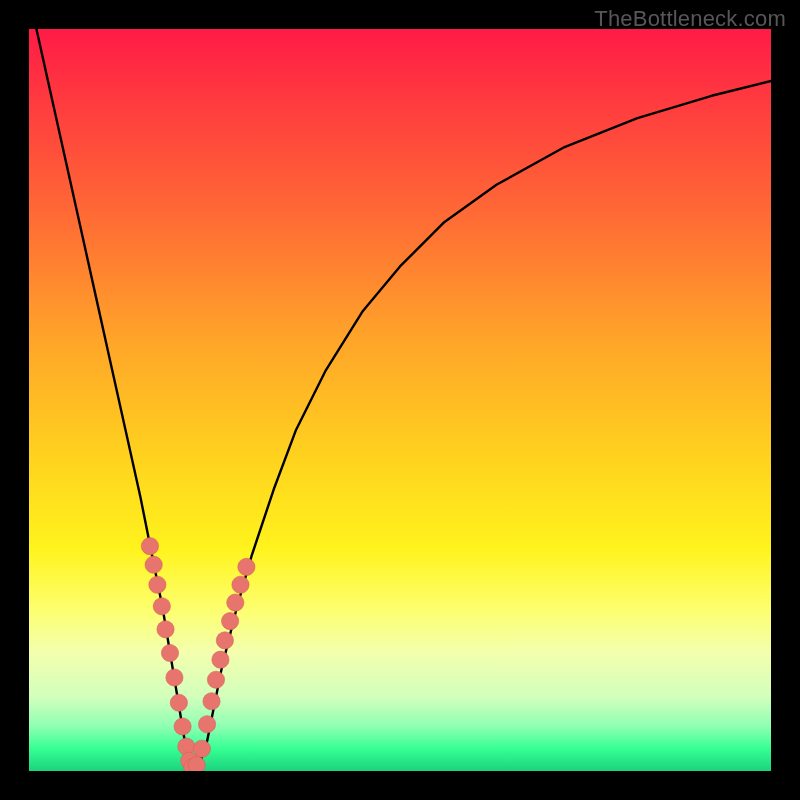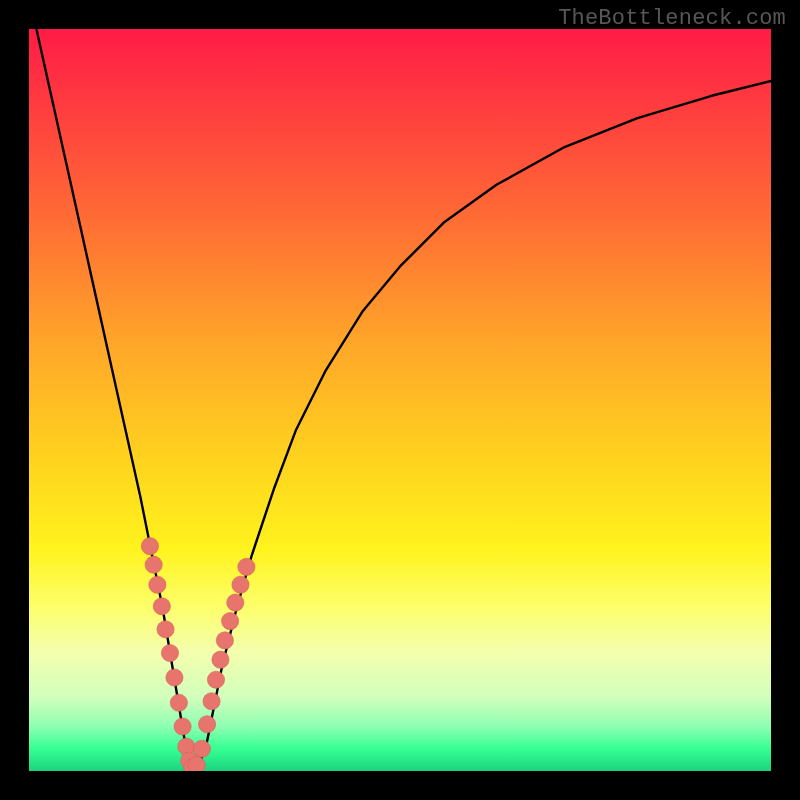--- a/index.html
+++ b/index.html
@@ -9,21 +9,20 @@
     height: 800px;
     overflow: hidden;
     background: #000;
     font-family: Arial, Helvetica, sans-serif;
   }
   .frame {
     position: absolute;
     left: 0; top: 0;
     width: 800px; height: 800px;
     background: #000;
-    font-family: Liberation Mono, monospace;
   }
   .plot-area {
     position: absolute;
     left: 29px;
     top: 29px;
     width: 742px;
     height: 742px;
     
     background: linear-gradient(to bottom,
       #ff1b46 0%,

